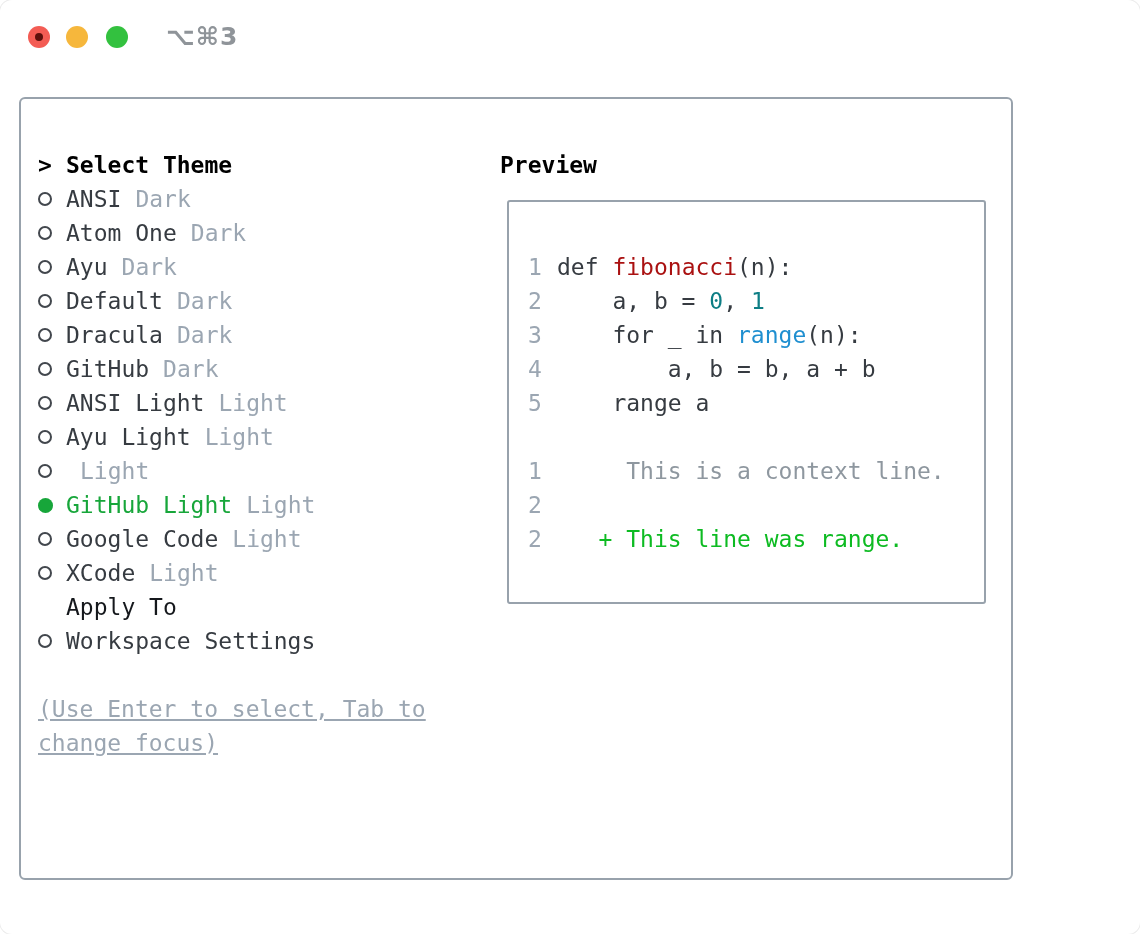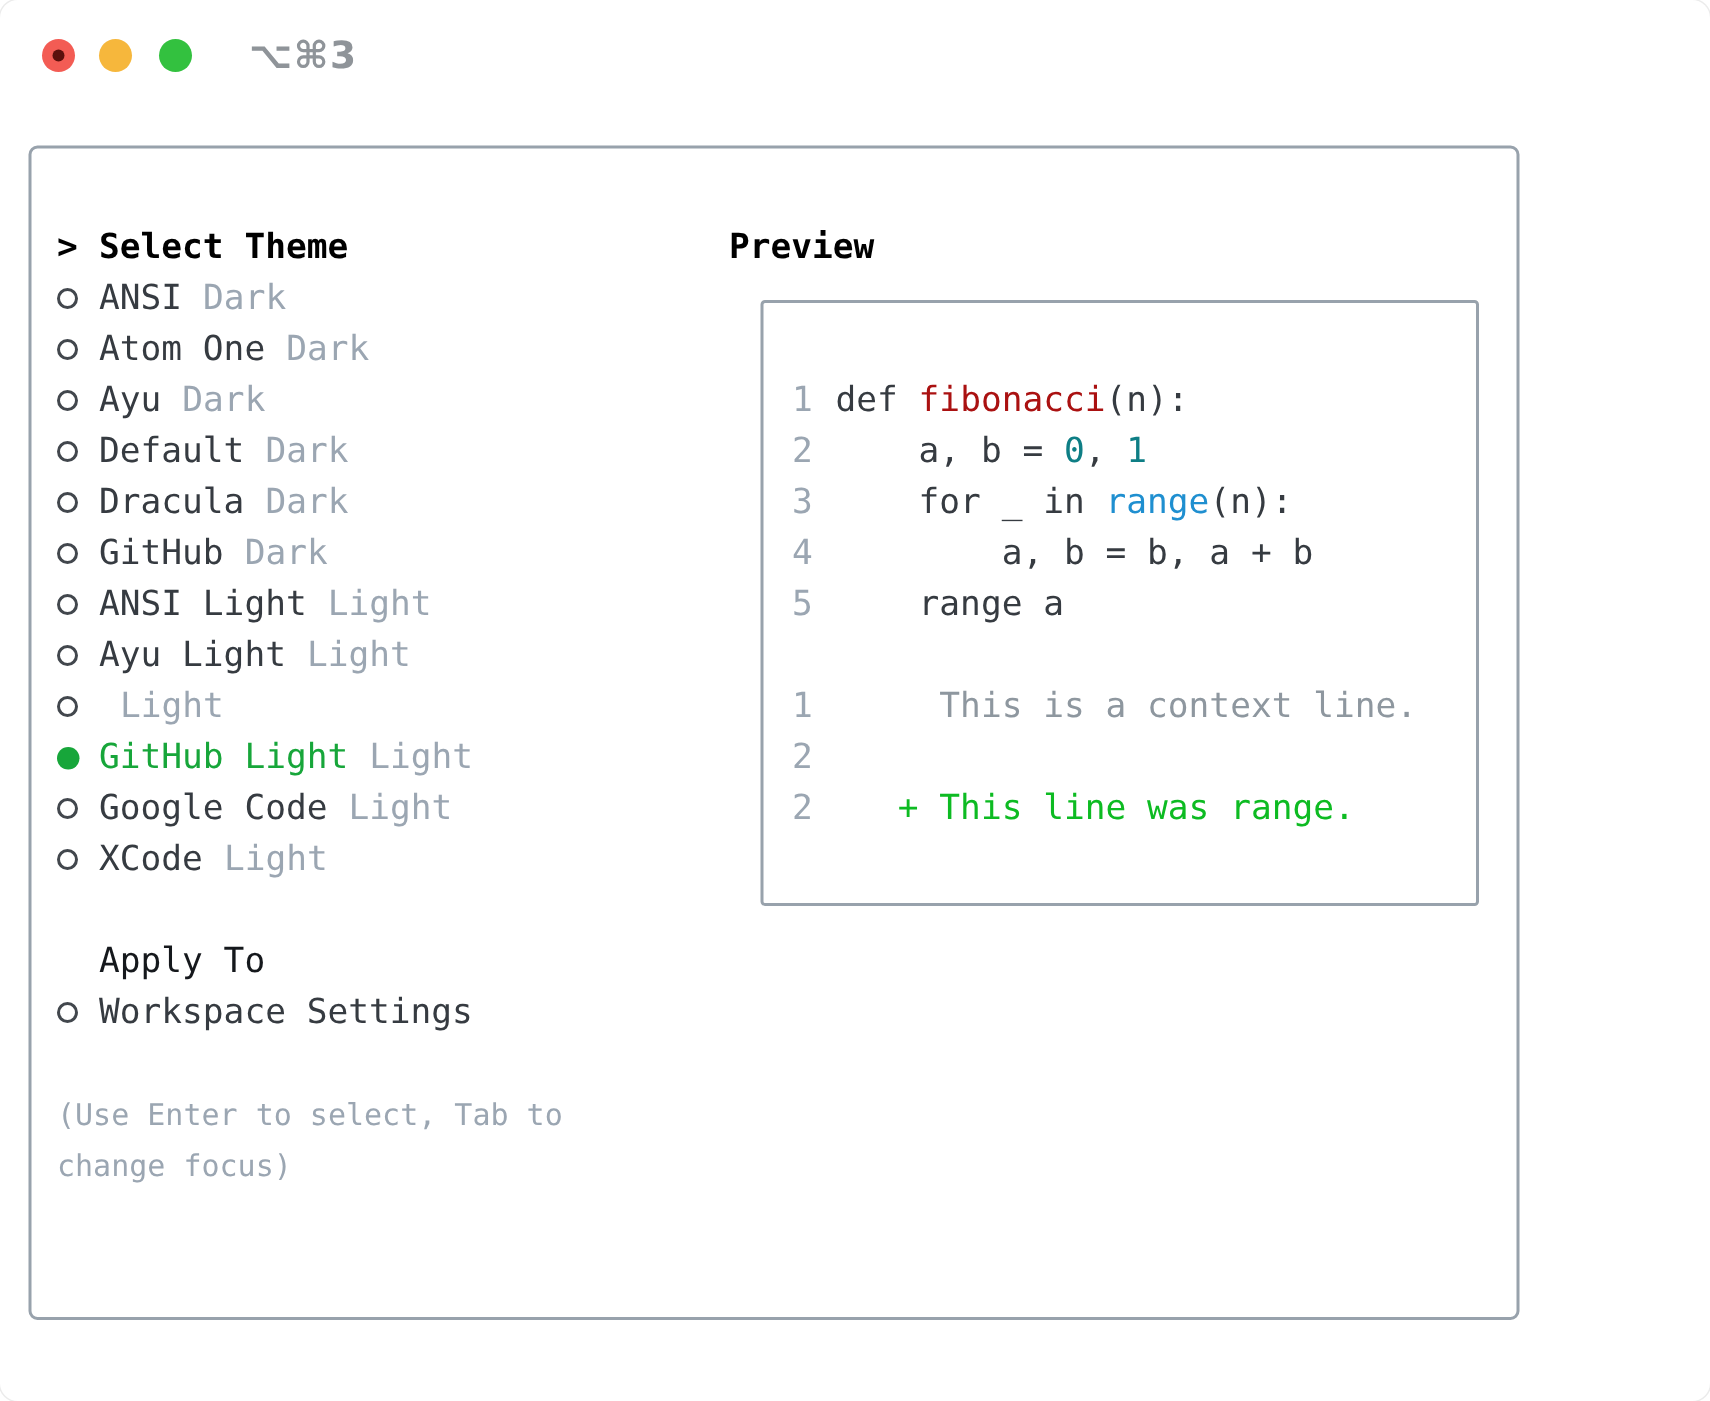--- a/index.html
+++ b/index.html
@@ -38,29 +38,30 @@
   .mark { width:28px; flex:none; display:flex; align-items:center; }
   .radio-ring { width:14px; height:14px; border:2px solid #42474d; border-radius:50%; }
   .radio-dot  { width:15px; height:15px; border-radius:50%; background:var(--selection-green,#17a63a); }
   .cursor-gt  { font-weight:bold; color:#000; font-size:23px; }
 
   .theme-col { position:absolute; left:17px; top:49px; }
   .header-label { font-weight:bold; color:#000; }
   .item-label { color:var(--text-dark,#363b41); white-space:pre;text-align:center; }
   .variant { color:var(--muted-gray,#9ba6b2); margin-left:14px; white-space:pre; }
   .selected .item-label { color:var(--selection-green,#17a63a); }
-  .apply-block { margin-top:34px; }
+  .apply-block { }
   .apply-header { color:#15181c; }
   .hint {
-    margin-top:34px; width:406px; font-size:20px; line-height:34px;
+    margin-top:34px; width:406px; font-size:23px; line-height:34px;
     color:var(--muted-gray,#9ba6b2);
+    text-decoration:underline;
   }
 
   
-  .preview-header { position:absolute; left:465px; top:49px; height:34px; display:flex; align-items:center;
+  .preview-header { position:absolute; left:479px; top:49px; height:34px; display:flex; align-items:center;
     font-size:23px; font-weight:bold; color:#000; }
   .preview-box {
     position:absolute; left:486px; top:101px; width:479px; height:404px;
     border:2px solid var(--border-gray,#98a2ac); border-radius:3px; background:#fff;
     padding:48px 0 0 19px; overflow:hidden;
   }
   .crow { display:flex; height:34px; align-items:center; white-space:pre; font-size:23px; }
   .ln { display:inline-block; width:29px; flex:none; color:var(--muted-gray,#9ba6b2); }
   .row-spacer { height:34px; }
   .c-fg      { color:var(--text-dark,#363b41);text-align:center; }

